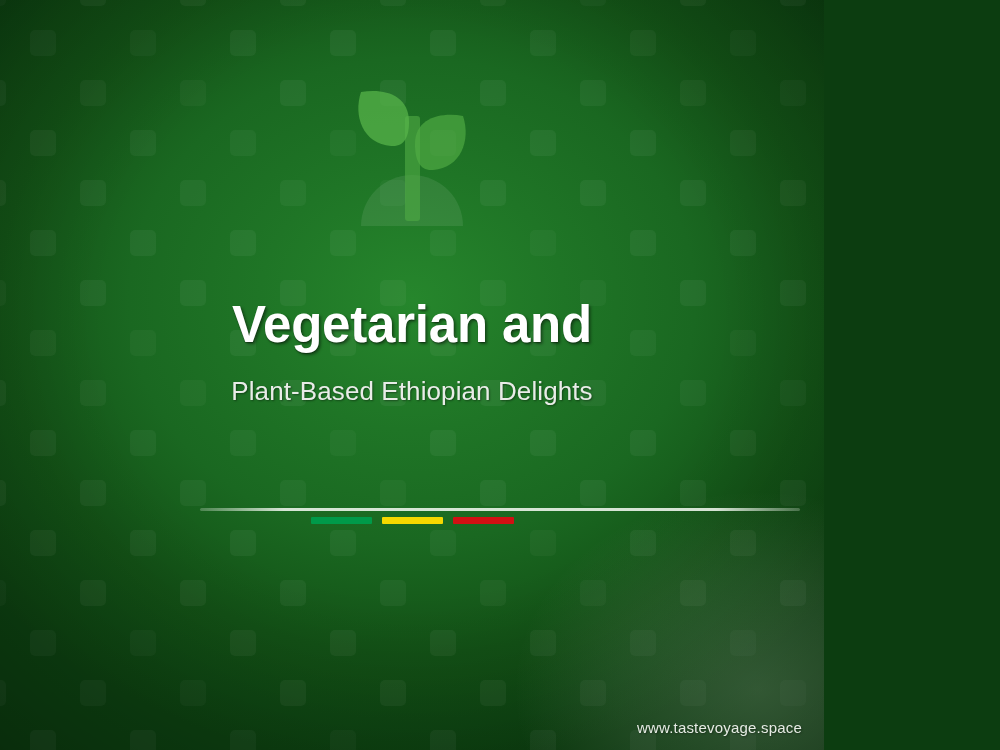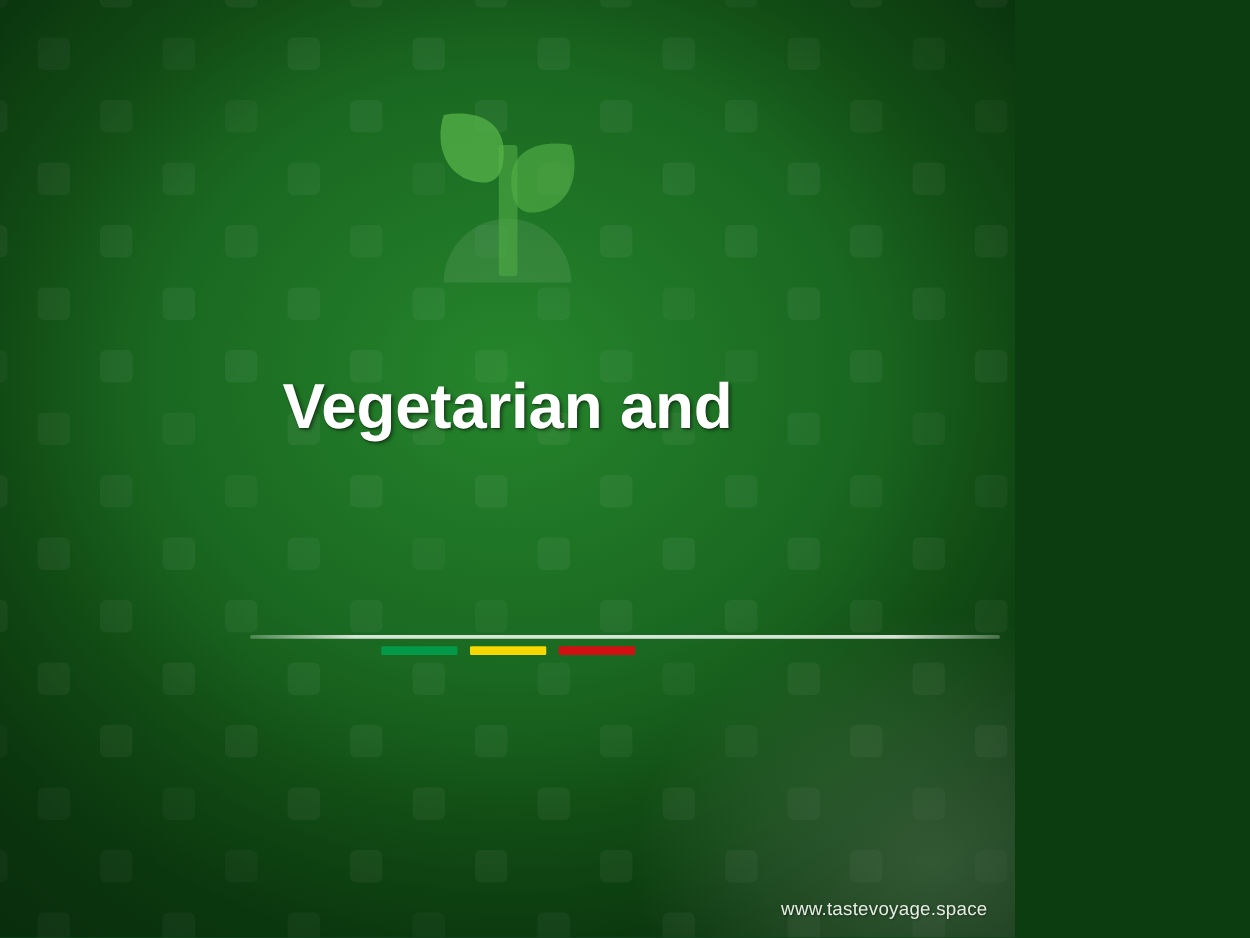--- a/index.html
+++ b/index.html
@@ -9,21 +9,22 @@
   }
   body {
     font-family: "Liberation Sans", sans-serif;
   }
 
   #slide {
     position: relative;
     width: 812px;
     height: 750px;
     overflow: hidden;
-    background-color: #14532d;
+    background-color: #1d4ed8;
+    padding-left: 12px;
   }
 
   
   .bg-base {
     position: absolute;
     inset: 0;
     background:
       radial-gradient(ellipse 66% 62% at 50% 40%,
         #26862c 0%,
         #1f7526 28%,
@@ -334,20 +335,21 @@
 
         <path d="M68 58 C68 32 94 26 116 30 C124 54 114 82 86 84 C72 85 68 73 68 58 Z" fill="#52ad45" opacity="0.66"></path>
       </svg>
     </span>
   </div>
 
   <div class="content">
     <h1 class="title">
       <span class="line">Vegetarian and</span>
     </h1>
+    <p class="subtitle">Plant-Based Ethiopian Delights</p>
   </div>
 
   <div class="divider"></div>
 
   <div class="flag-bars" id="flag-bars">
       <div class="bar" style="background: rgb(0, 154, 73);"></div>
       <div class="bar" style="background: rgb(245, 216, 0);"></div>
       <div class="bar" style="background: rgb(210, 16, 19);"></div>
     </div>
 

